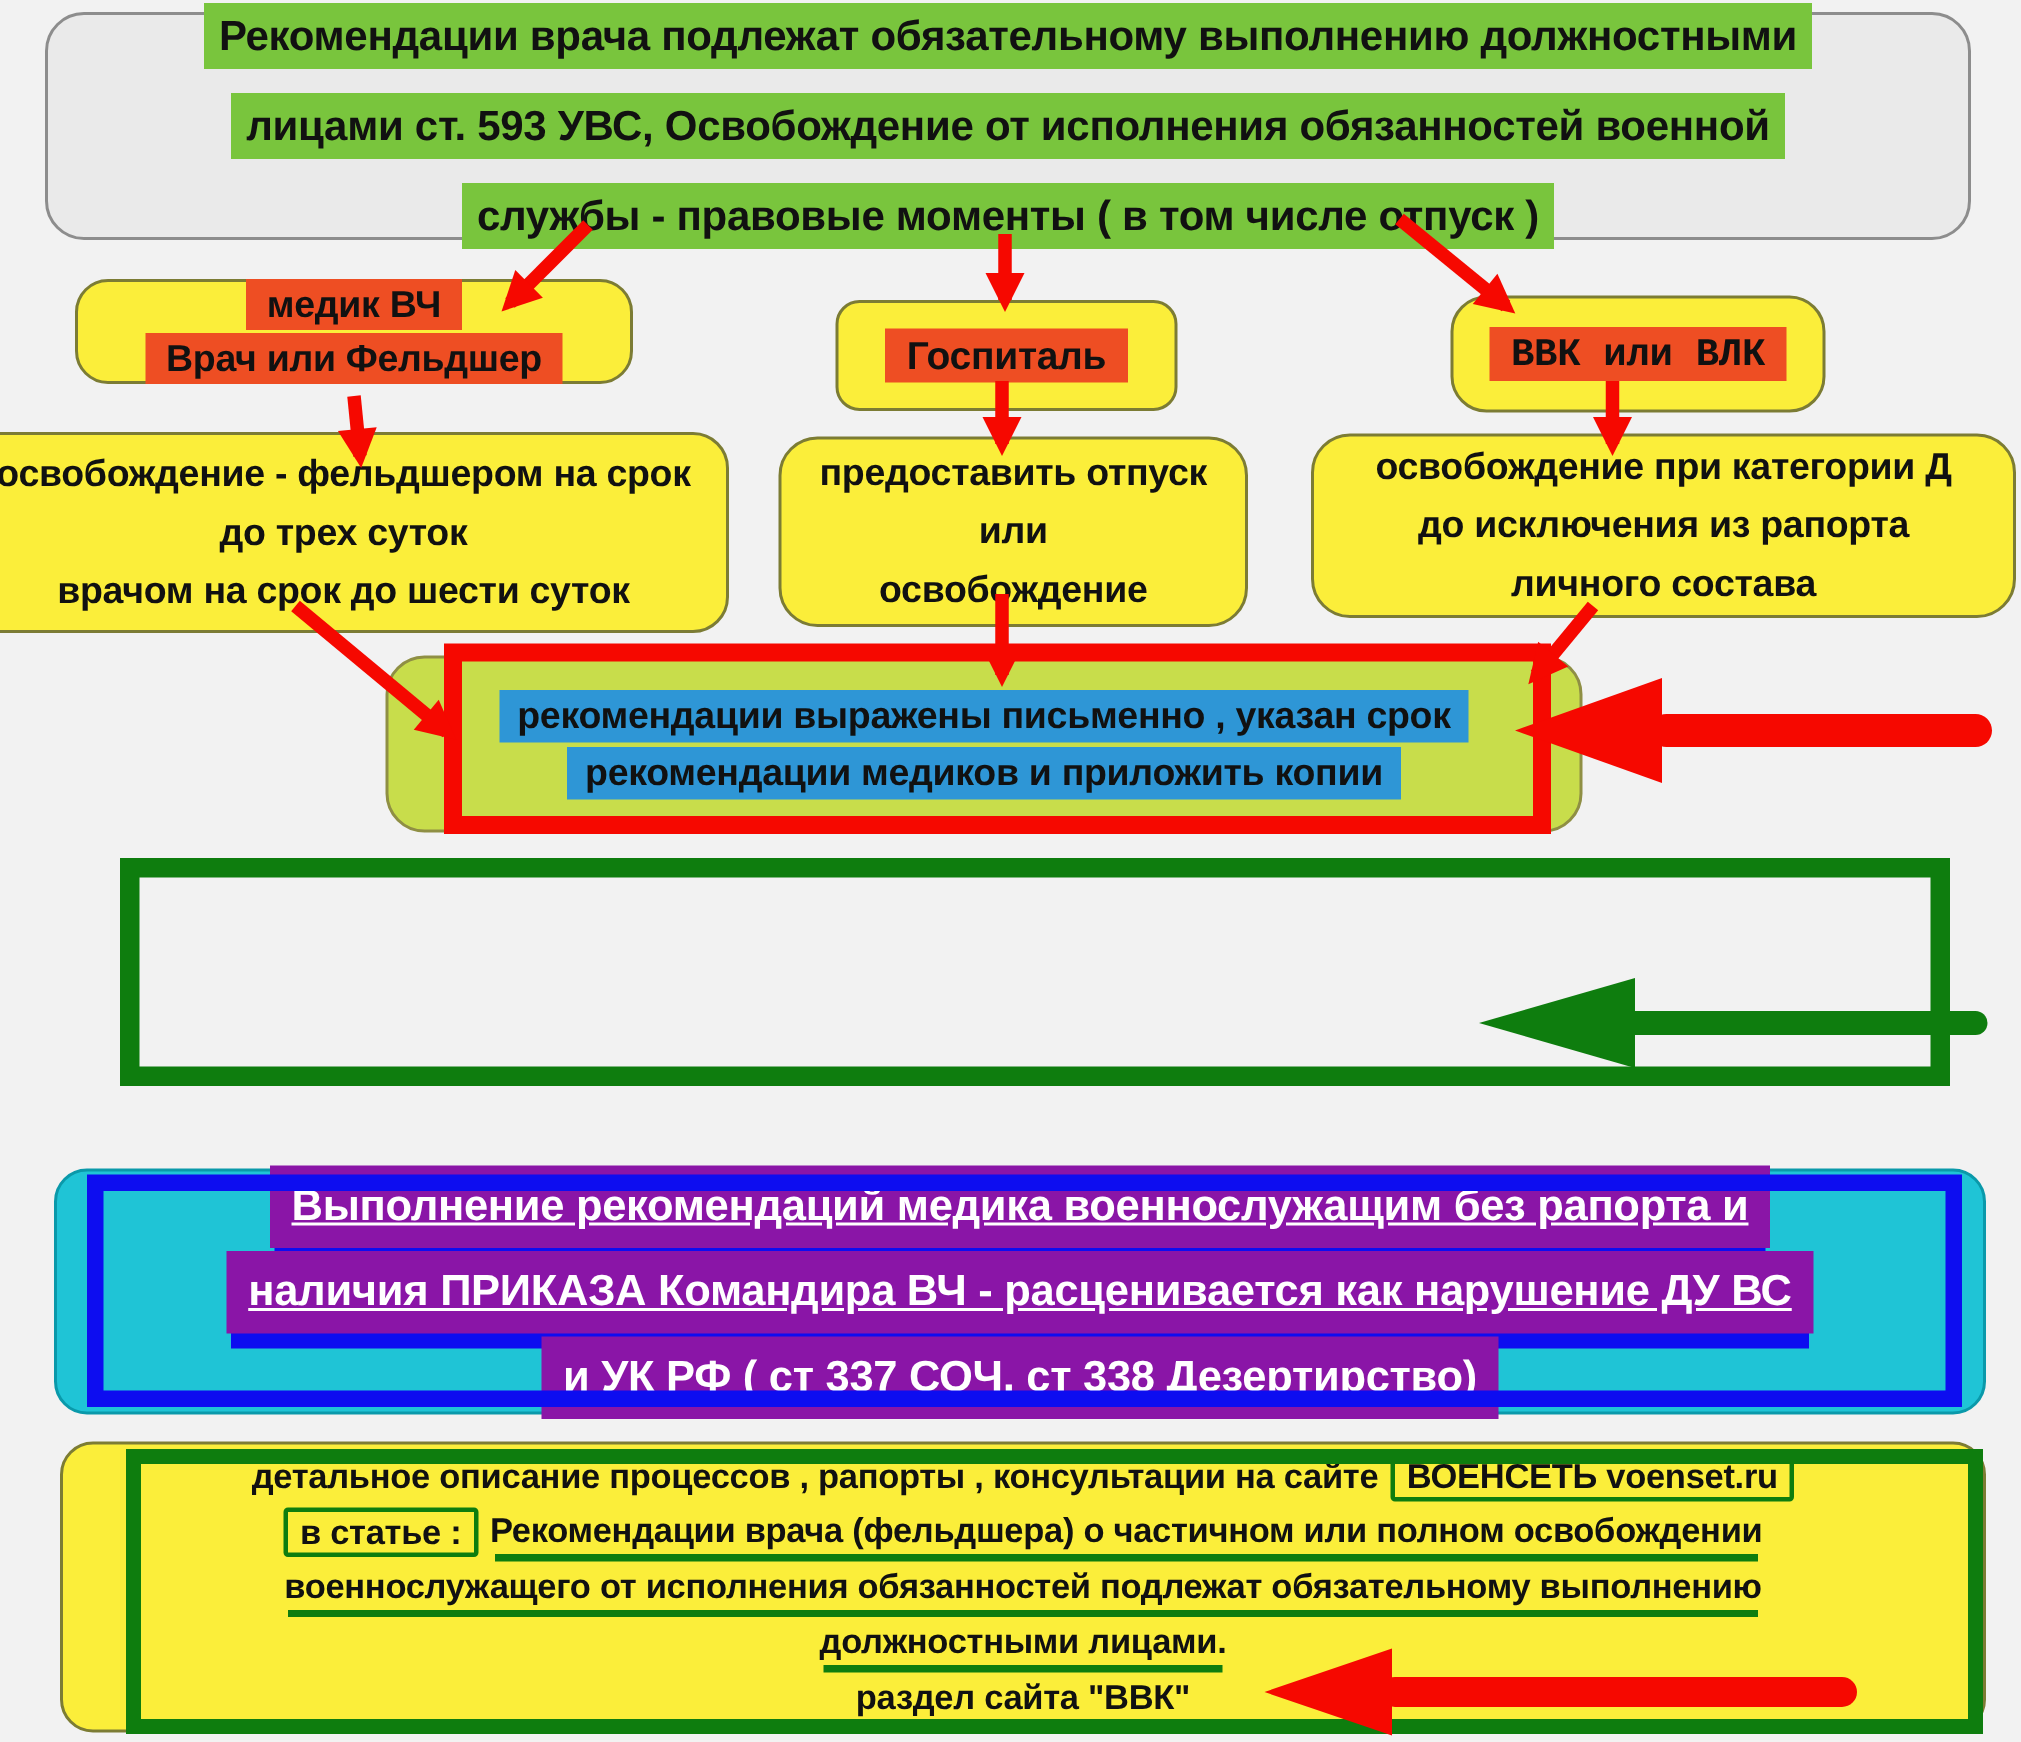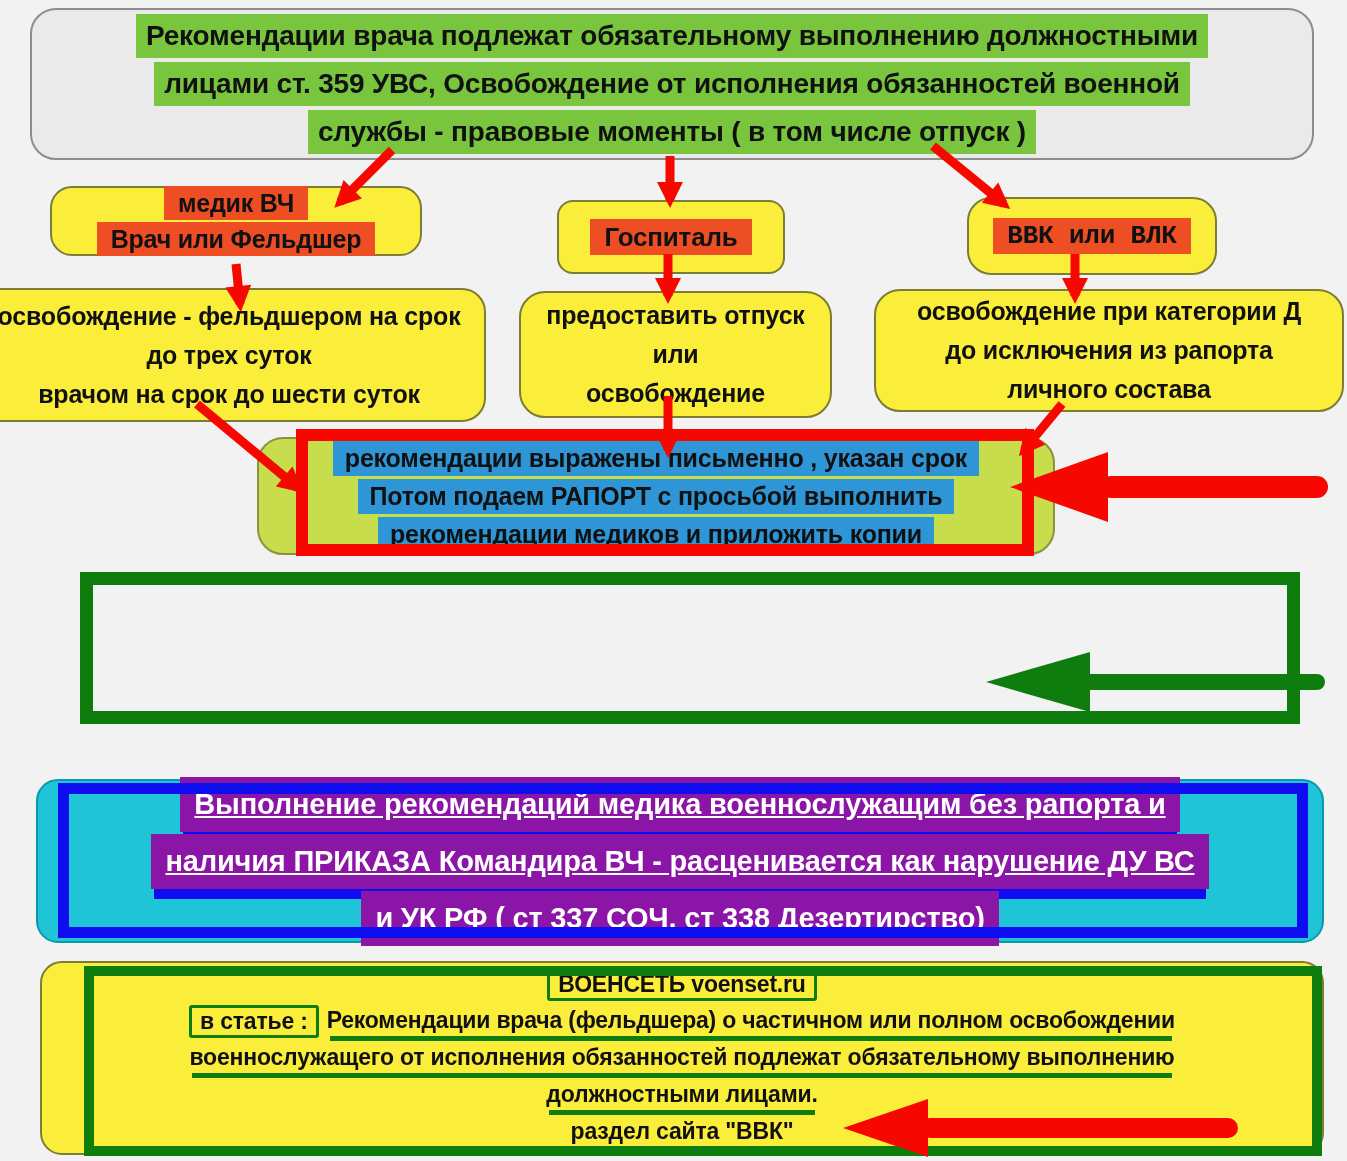--- a/index.html
+++ b/index.html
@@ -9,21 +9,21 @@
   .hl{display:inline-block;font-weight:bold;color:var(--c-text_dark,#111);white-space:nowrap;letter-spacing:-0.2px;}
   .green-hl{background:var(--c-green_hl,#79c53d);padding:2px 10px;}
   .orange-hl{background:var(--c-orange_hl,#ee4e23);padding:1px 14px;}
   .blue-hl{background:var(--c-blue_hl,#2e96d6);padding:1px 12px;}
   .yellow-hl{background:var(--c-yellow_hl,#fcf63c);padding:1px 12px;}
   .purple-hl{background:var(--c-purple_hl,#8a15a7);padding:3px 14px;color:var(--c-text_white,#fff);text-decoration:underline;}
   .ub{box-shadow:0 13px 0 -3px var(--c-blue_frame,#0d0df0);}
   .gub{box-shadow:0 8px 0 -3px var(--c-dark_green,#0e7d0e);padding-bottom:2px;}
 
   #titleBox{left:30px;top:8px;width:1284px;height:152px;background:var(--c-panel_gray,#eaeaea);
-    border:2px solid var(--c-panel_border,#8d8d8d);border-radius:26px;gap:4px;}
+    border:2px solid var(--c-panel_border,#8d8d8d);border-radius:26px;gap:16px;}
   #titleBox .hl{font-size:28px;line-height:40px;}
 
   .ybox{background:var(--c-yellow,#fbee3a);border:2px solid var(--c-yellow_border,#7c7c34);}
   #medicBox{left:50px;top:186px;width:372px;height:70px;border-radius:22px;gap:2px;}
   #medicBox .hl{font-size:25px;line-height:32px;}
   #hospitalBox{left:557px;top:200px;width:228px;height:74px;border-radius:16px;}
   #hospitalBox .hl{font-size:26px;line-height:34px;}
   #vvkBox{left:967px;top:197px;width:250px;height:78px;border-radius:24px;font-family:Liberation Mono, monospace;}
   #vvkBox .hl{font-size:26px;line-height:34px;}
 
@@ -56,21 +56,21 @@
   .red-fill{fill:var(--c-red,#f60800);}
   .green-fill{fill:var(--c-dark_green,#0e7d0e);}
 </style>
 </head>
 <body>
 
 <div id="canvas">
 
   <div id="titleBox" class="box">
     <span class="hl green-hl">Рекомендации врача подлежат обязательному выполнению должностными</span>
-    <span class="hl green-hl">лицами ст. 359 УВС, Освобождение от исполнения обязанностей  военной</span>
+    <span class="hl green-hl">лицами ст. 593 УВС, Освобождение от исполнения обязанностей  военной</span>
     <span class="hl green-hl">службы - правовые моменты ( в том числе отпуск )</span>
   </div>
 
   <div id="medicBox" class="box ybox">
     <span class="hl orange-hl">медик ВЧ</span>
     <span class="hl orange-hl">Врач или Фельдшер</span>
   </div>
 
   <div id="hospitalBox" class="box ybox">
     <span class="hl orange-hl">Госпиталь</span>
@@ -93,36 +93,36 @@
   </div>
 
   <div id="categoryDBox" class="box ybox">
     <span class="plain-line">освобождение при категории Д</span>
     <span class="plain-line">до исключения из рапорта</span>
     <span class="plain-line">личного состава</span>
   </div>
 
   <div id="reportBox" class="box cbox">
     <span class="hl blue-hl">рекомендации выражены письменно , указан срок</span>
-    <span class="hl blue-hl">Потом подаем РАПОРТ с просьбой выполнить</span>
     <span class="hl blue-hl">рекомендации медиков и приложить копии</span>
   </div>
   <div id="reportFrame"></div>
 
   <div id="orderFrame"></div>
 
   <div id="warnBox" class="box">
     <span class="hl purple-hl ub">Выполнение рекомендаций медика военнослужащим без рапорта и</span>
     <span class="hl purple-hl ub">наличия ПРИКАЗА Командира ВЧ - расценивается как нарушение ДУ ВС</span>
     <span class="hl purple-hl">и УК РФ ( ст 337 СОЧ, ст 338 Дезертирство)</span>
   </div>
   <div id="warnFrame"></div>
 
   <div id="footerBox" class="box ybox">
     <div class="frow">
+      <span class="ftext">детальное описание процессов , рапорты , консультации на сайте</span>
       <span class="ftext gbadge">ВОЕНСЕТЬ voenset.ru</span>
     </div>
     <div class="frow">
       <span class="ftext gbadge">в статье :</span>
       <span class="ftext gub">Рекомендации врача (фельдшера) о частичном или полном освобождении</span>
     </div>
     <div class="frow">
       <span class="ftext gub">военнослужащего от исполнения обязанностей подлежат обязательному выполнению</span>
     </div>
     <div class="frow">

